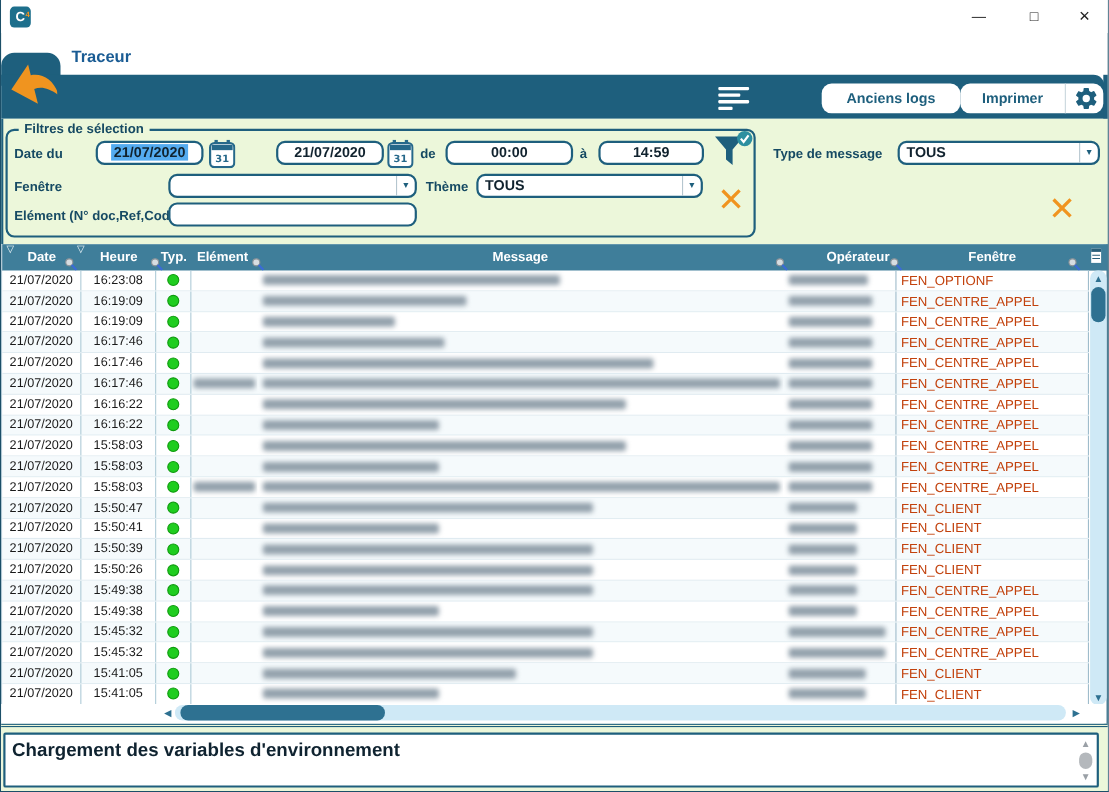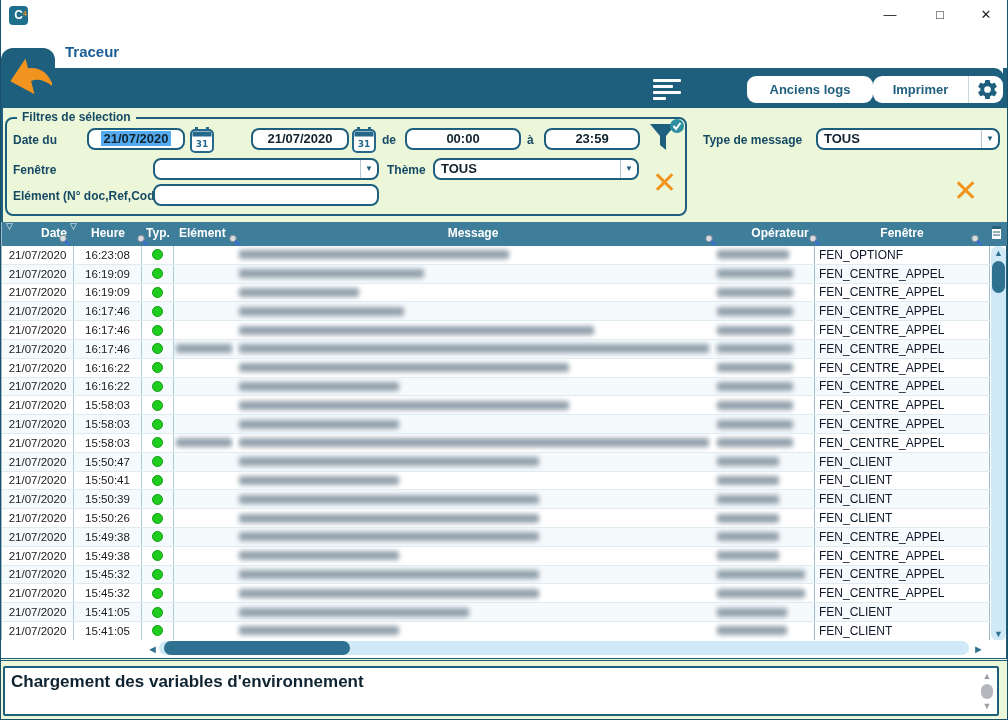--- a/index.html
+++ b/index.html
@@ -74,21 +74,21 @@
   .trow.alt{background:#f5fafc;}
   .cell{position:absolute;top:0;height:100%;font-size:11.5px;color:#1a1a1a;
         display:flex;align-items:center;justify-content:center;overflow:hidden;}
   .c-date{left:0;width:72px;border-right:1px solid #aecbd8;}
   .c-heure{left:72px;width:68px;border-right:1px solid #aecbd8;}
   .c-typ{left:140px;width:32px;border-right:1px solid #aecbd8;}
   .c-el{left:172px;width:60px;justify-content:flex-start;padding-left:2px;}
   .c-msg{left:232px;width:478px;justify-content:flex-start;padding-left:5px;}
   .c-op{left:710px;width:102px;justify-content:flex-start;padding-left:5px;}
   .c-fen{left:812px;width:176px;border-left:1px solid #9fbccb;border-right:1px solid #9fbccb;
-         justify-content:flex-start;padding-left:4px;color:#0f172a;font-size:12px;}
+         justify-content:flex-start;padding-left:4px;color:#c2410c;font-size:12px;}
   .dot{width:11px;height:11px;border-radius:50%;background:var(--status-green);border:1px solid #0f9b0f;}
   .blur{display:inline-block;height:9px;background:#93a1ac;border-radius:2px;filter:blur(2.5px);}
   
   .vscroll{position:absolute;left:989px;top:24px;width:15px;height:395px;background:var(--scroll-track);border-radius:7px;}
   .vscroll .up,.vscroll .down{position:absolute;left:0;width:15px;height:14px;color:var(--scroll-thumb);
         font-size:9px;text-align:center;line-height:14px;}
   .vscroll .down{bottom:0;}
   .vthumb{position:absolute;left:1px;top:15px;width:13px;height:32px;background:var(--scroll-thumb);border-radius:7px;}
   
   .hscroll-area{position:absolute;left:0;top:640px;width:1003px;height:18px;background:#fff;}
@@ -172,21 +172,21 @@
     <rect x="1" y="3" width="22" height="22" rx="4" fill="#fff" stroke="#26688a" stroke-width="2"></rect>
     <rect x="2.5" y="4.5" width="19" height="5" fill="#26688a"></rect>
     <text x="12" y="20" font-size="9" font-weight="bold" fill="#26688a" text-anchor="middle" font-family="DejaVu Sans,sans-serif">31</text>
   </svg>
   <div class="flabel" style="left:381px;top:133px;">de</div>
   <div class="finput" style="left:404px;top:128px;width:116px;">
     <span>00:00</span>
   </div>
   <div class="flabel" style="left:526px;top:133px;">à</div>
   <div class="finput" style="left:543px;top:128px;width:96px;">
-    <span>23:59</span>
+    <span>14:59</span>
   </div>
   <svg class="funnel" width="38" height="38" viewBox="0 0 38 38">
     <path d="M3 6 h26 l-10 12 v14 l-6 -5 v-9 z" fill="#1e5f7d"></path>
     <circle cx="30" cy="8" r="7" fill="#2d8fa0"></circle>
     <path d="M26.5 8 l2.5 3 l4.5 -6" stroke="#fff" stroke-width="2" fill="none"></path>
   </svg>
 
   <div class="flabel" style="left:12px;top:163px;">Fenêtre</div>
   <div class="fselect" style="left:152px;top:158px;width:226px;">
     <span></span>
@@ -208,21 +208,21 @@
   <div class="fselect" style="left:815px;top:128px;width:184px;">
     <span>TOUS</span>
     <span class="arr">▼</span>
   </div>
   <div class="bigx" style="left:952px;top:176px;">✕</div>
 
   <div class="table">
     <div class="thead">
       <span class="tri" style="left:4px;">▽</span>
       <span class="tri" style="left:68px;">▽</span>
-      <div class="th" style="left:16px;width:72px;">Date</div>
+      <div class="th" style="left:0;width:72px;">Date</div>
       <div class="th" style="left:72px;width:68px;">Heure</div>
       <div class="th" style="left:140px;width:32px;">Typ.</div>
       <div class="th" style="left:172px;width:62px;text-align:left;padding-left:5px;">Elément</div>
       <div class="th" style="left:232px;width:478px;">Message</div>
       <div class="th" style="left:727px;width:102px;">Opérateur</div>
       <div class="th" style="left:812px;width:176px;">Fenêtre</div>
       <svg class="mag" style="left:56px;" width="13" height="13" viewBox="0 0 13 13">
           <circle cx="5" cy="4.5" r="3.2" fill="#d7dde1" stroke="#8a9298"></circle>
           <line x1="7.2" y1="6.8" x2="11.5" y2="11.5" stroke="#3a6bd8" stroke-width="2"></line>
         </svg>

